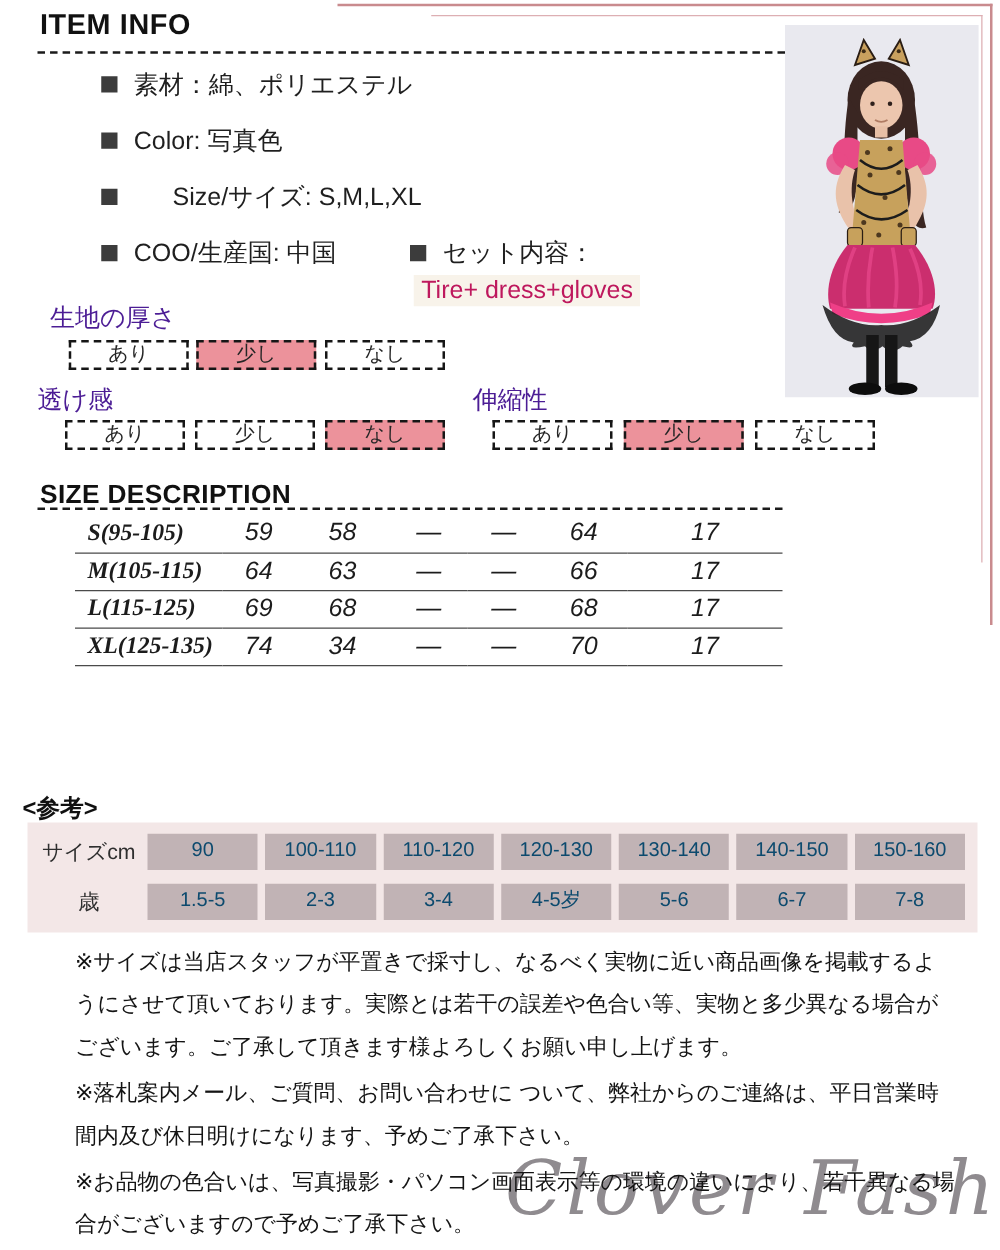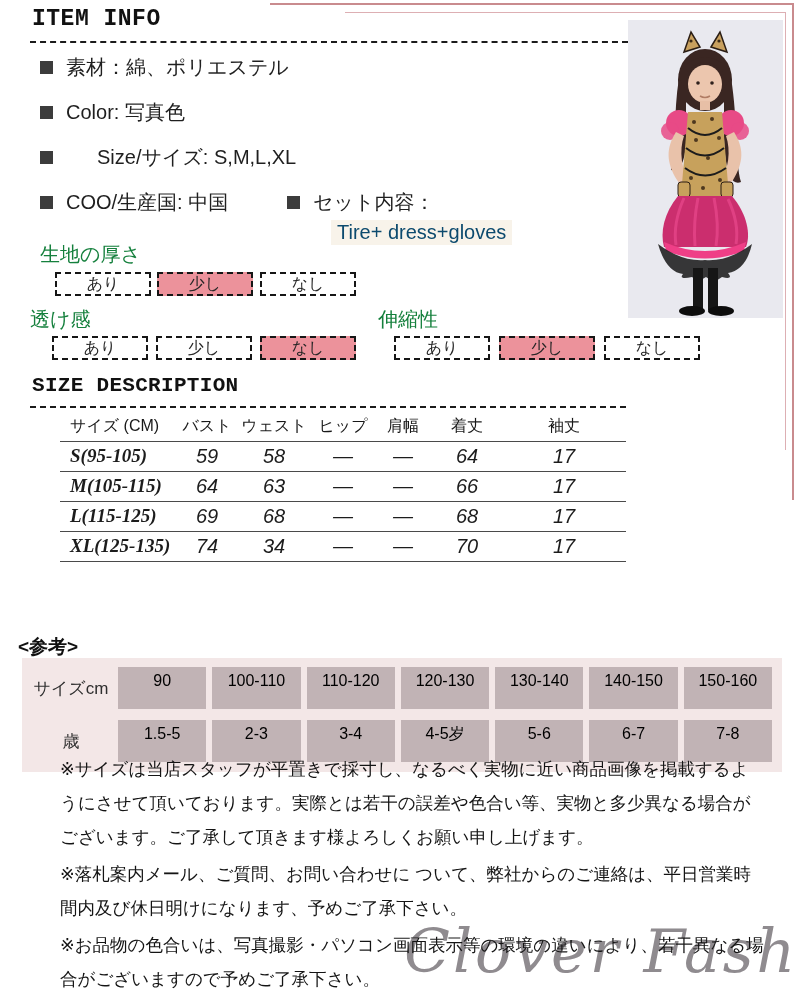--- a/index.html
+++ b/index.html
@@ -9,54 +9,54 @@
     font-family:"Liberation Sans","DejaVu Sans",sans-serif; color:#1c1c1c;
   }
   .abs { position:absolute; }
 
   
   .frame-outer { top:3px; left:270px; width:524px; height:497px;
     border-top:2px solid #c98b8e; border-right:2px solid #c98b8e; }
   .frame-inner { top:12px; left:345px; width:441px; height:438px;
     border-top:1px solid #ddafb3; border-right:1px solid #ddafb3; }
 
-  .serif-title { font-family:Liberation Mono, monospace; font-weight:bold; color:#111; }
+  .serif-title { font-family:Liberation Sans, sans-serif; font-weight:bold; color:#111; }
   .title-item { left:32px; top:6px; font-size:23px; letter-spacing:.5px; }
   .rule-dashed { border-top:2px dashed #1b1b1b; height:0; }
   .rule-1 { left:30px; top:41px; width:598px; }
   .rule-2 { left:30px; top:406px; width:596px; }
 
-  .bullet-row { display:flex; align-items:center; gap:13px; font-size:20px; color:#1f1f1f; }
+  .bullet-row { display:flex; align-items:center; gap:13px; font-size:20px; color:#1f1f1f;margin-left:41px; }
   .sq { width:13px; height:13px; background:#3c3c3c; flex:0 0 auto; }
 
-  .set-value { left:331px; top:220px; font-size:20px; color:#0c4a6e;
+  .set-value { left:331px; top:220px; font-size:20px; color:#be185d;
     background:#f8f3ea; padding:1px 6px; }
 
-  .attr-title { font-size:20px; color:#15803d; }
+  .attr-title { font-size:20px; color:#4c1d95; }
   .opt { width:96px; height:24px; border:2px dashed #161616; font-size:16px;
     text-align:center; line-height:20px; color:#262626; background:#fff; }
   .opt.selected { background:#ec929b; }
 
-  .title-size { left:32px; top:374px; font-size:21px; letter-spacing:.3px; }
+  .title-size { left:32px; top:384px; font-size:21px; letter-spacing:.3px; }
 
   table.size { left:60px; top:412px; border-collapse:collapse; table-layout:fixed; width:566px; }
   table.size th { font-weight:normal; font-size:16px; color:#181818; height:29px;
     text-align:center; border-bottom:1px solid #4a4a4a; }
   table.size th.c1 { text-align:left; padding-left:10px; }
   table.size td { font-size:20px; text-align:center; height:30px; border-bottom:1px solid #4a4a4a;font-style:italic; }
   table.size td.rowlabel { font-family:"Liberation Serif","DejaVu Serif",serif;
     font-weight:bold; font-size:19px; text-align:left; padding-left:10px; }
 
   .ref-title { left:18px; top:634px; font-size:19px; font-weight:bold; color:#101010; }
   .ref-table { left:22px; top:658px; width:760px; background:#f3e7e7; padding:9px 10px 10px 8px; }
   .ref-row { display:flex; align-items:center; }
   .ref-row + .ref-row { margin-top:11px; }
   .ref-label { width:82px; text-align:center; font-size:17px; color:#2e2e2e; flex:0 0 auto; }
-  .ref-cell { flex:1 1 0; height:42px; line-height:27px; margin-left:6px;
-    background:#c1b3b5; color:#000000; text-align:center; font-size:16px; }
+  .ref-cell { flex:1 1 0; height:29px; line-height:27px; margin-left:6px;
+    background:#c1b3b5; color:#0c4a6e; text-align:center; font-size:16px; }
 
   .notes { left:60px; top:752px; width:704px; z-index:2; }
   .notes p { font-size:17.5px; line-height:34px; color:#141414; margin-bottom:3px; }
 
   .watermark { left:404px; top:916px; z-index:1; white-space:nowrap;
     font-family:"DejaVu Serif","Liberation Serif",serif; font-style:italic;
     font-size:60px; color:#8f8b8f; letter-spacing:3px; }
 
   .photo { left:628px; top:20px; width:155px; height:298px; }
 </style>
@@ -113,29 +113,20 @@
   <colgroup>
     <col style="width:118px">
       <col style="width:58px">
       <col style="width:76px">
     <col style="width:62px">
       <col style="width:58px">
       <col style="width:70px">
       <col style="width:124px">
   </colgroup>
   <tbody>
-      <tr>
-    <th class="c1">サイズ (CM)</th>
-    <th>バスト</th>
-    <th>ウェスト</th>
-    <th>ヒップ</th>
-    <th>肩幅</th>
-    <th>着丈</th>
-    <th>袖丈</th>
-  </tr>
   <tr>
     <td class="rowlabel">S(95-105)</td>
     <td>59</td>
     <td>58</td>
     <td>—</td>
     <td>—</td>
     <td>64</td>
     <td>17</td>
   </tr>
   <tr>

